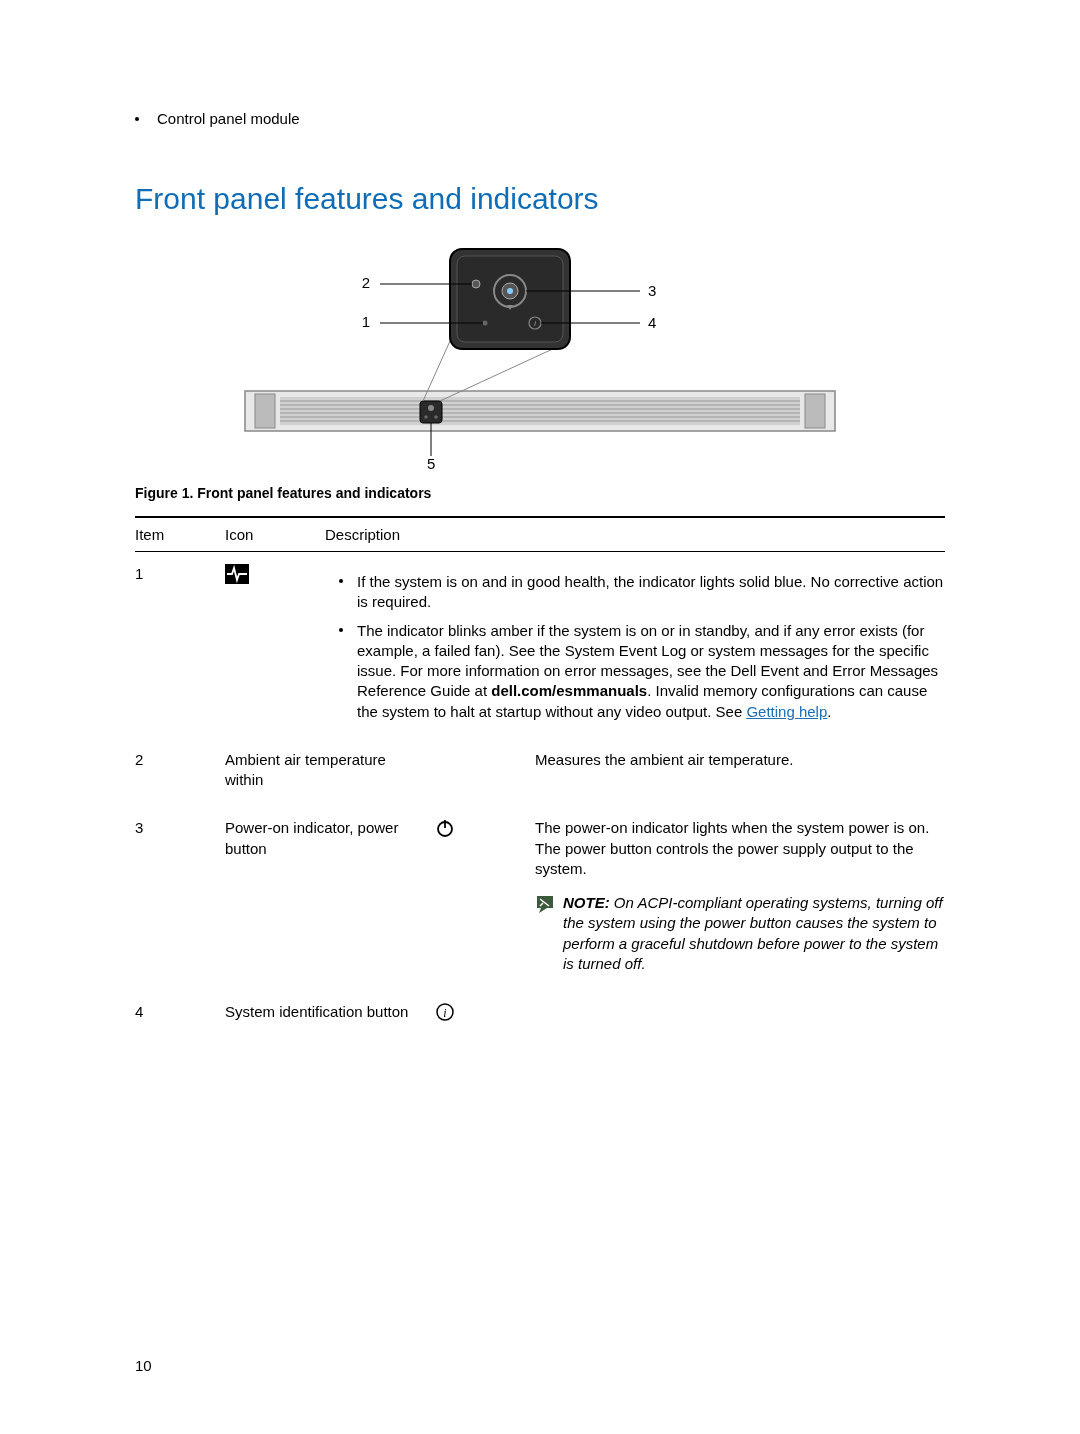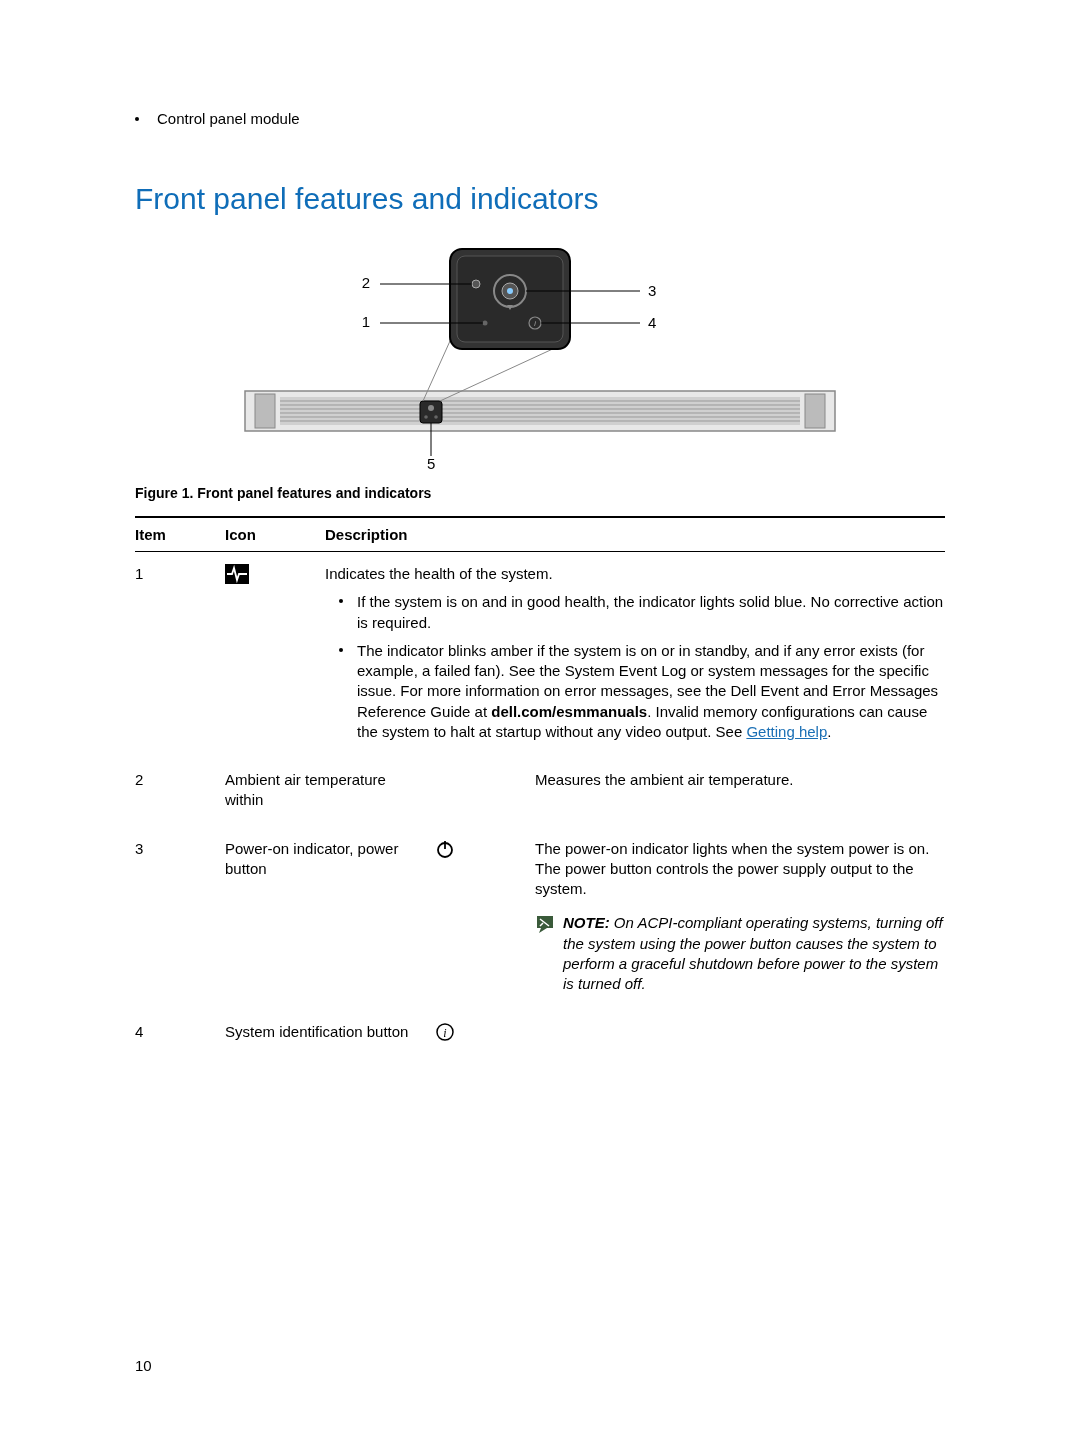--- a/index.html
+++ b/index.html
@@ -56,21 +56,21 @@
     }
     .divider-thin {
       border: none;
       border-top: 1px solid #000;
       margin: 0;
     }
     .table-header {
       display: flex;
       padding: 8px 0;
       font-size: 15px;
-      font-weight: bold;
+      font-weight: normal;
     }
     .col-item { width: 90px; flex-shrink: 0; }
     .col-indicator { width: 210px; flex-shrink: 0; padding-right: 10px; }
     .col-icon { width: 100px; flex-shrink: 0; display:flex; }
     .col-desc { flex: 1; }
     .table-row {
       display: flex;
       padding: 12px 0 16px 0;
       font-size: 15px;
       line-height: 1.35;
@@ -192,21 +192,20 @@
   <div class="col-item">1</div>
   <div class="col-icon">
     <span class="icon-box">
       <svg width="24" height="20" viewBox="0 0 24 20">
         <rect x="0" y="0" width="24" height="20" fill="#000"></rect>
         <path d="M2 10 L7 10 L9 4 L12 16 L14 10 L22 10" stroke="#fff" stroke-width="1.8" fill="none"></path>
       </svg>
     </span>
   </div>
   <div class="col-desc">
-    <div>Indicates the health of the system.</div>
     <div class="desc-bullet">
       <div class="bullet-dot"></div>
       <div>If the system is on and in good health, the indicator lights solid blue. No corrective action is required.</div>
     </div>
     <div class="desc-bullet">
       <div class="bullet-dot"></div>
       <div>
         <span>The indicator blinks amber if the system is on or in standby, and if any error exists (for example, a failed fan). See the System Event Log or system messages for the specific issue. For more information on error messages, see the Dell Event and Error Messages Reference Guide at </span><b>dell.com/esmmanuals</b><span>. Invalid memory configurations can cause the system to halt at startup without any video output. See </span><a class="link">Getting help</a><span>.</span>
       </div>
     </div>

